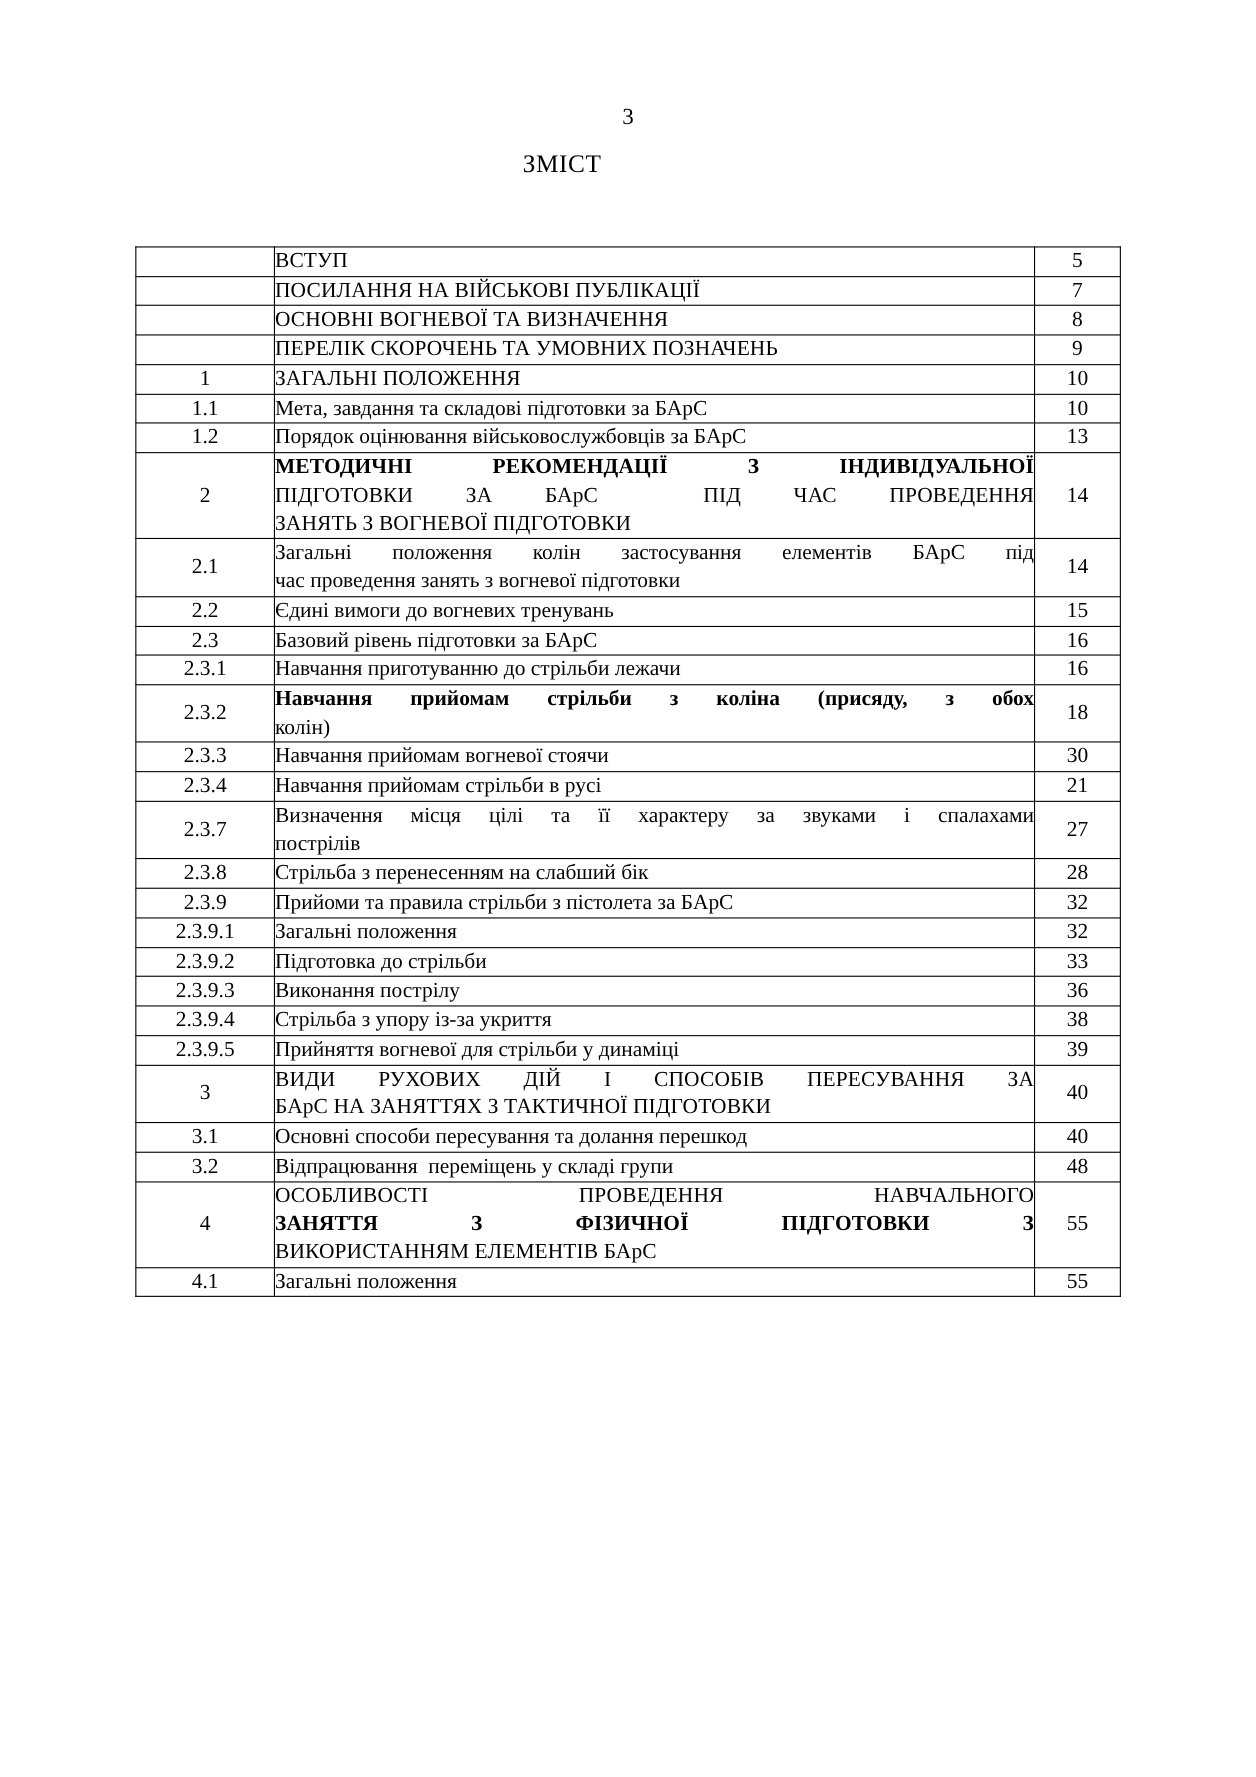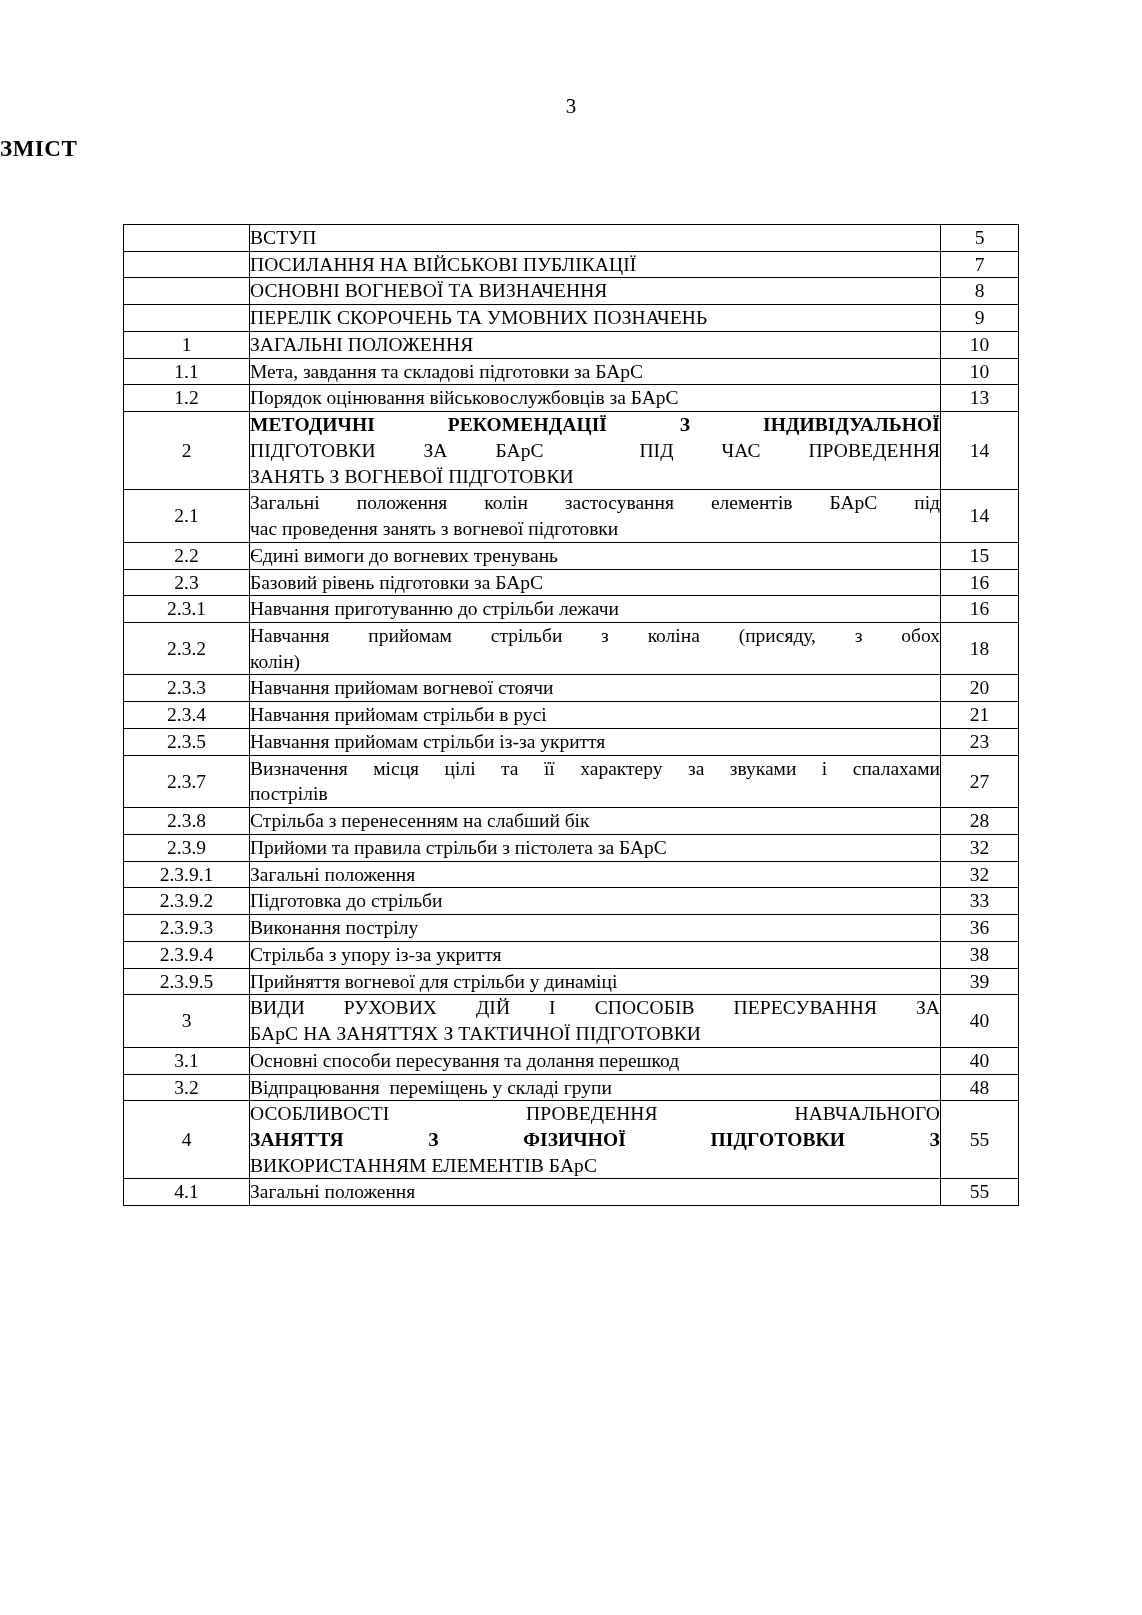--- a/index.html
+++ b/index.html
@@ -29,23 +29,23 @@
     width: 1142px;
     text-align: center;
     font-size: 21px;
     line-height: 1;
   }
   .doc-title {
     position: absolute;
     top: 137px;
     left: 0;
     width: 1022px;
-    text-align: left;
+    text-align: center;
     font-size: 23px;
-    font-weight: bold;
+    font-weight: normal;
     letter-spacing: 0.5px;
     line-height: 1;
   }
   .toc-wrap {
     position: absolute;
     top: 224px;
     left: 123px;
     width: 895px;
   }
   table.toc {
@@ -191,45 +191,38 @@
           <tr>
             <td class="num">2.3.1</td>
             <td class="txt">
               <span class="ln last">Навчання приготуванню до стрільби лежачи</span>
             </td>
             <td class="pg">16</td>
           </tr>
           <tr>
             <td class="num">2.3.2</td>
             <td class="txt">
-              <span class="ln" style="text-align-last: justify;">Навчання прийомам стрільби з коліна (присяду, з обох</span>
+              <span class="ln" style="text-align-last: justify; font-weight: bold;">Навчання прийомам стрільби з коліна (присяду, з обох</span>
               <span class="ln last">колін)</span>
             </td>
             <td class="pg">18</td>
           </tr>
           <tr>
             <td class="num">2.3.3</td>
             <td class="txt">
               <span class="ln last">Навчання прийомам вогневої стоячи</span>
             </td>
-            <td class="pg">20</td>
+            <td class="pg">30</td>
           </tr>
           <tr>
             <td class="num">2.3.4</td>
             <td class="txt">
               <span class="ln last">Навчання прийомам стрільби в русі</span>
             </td>
             <td class="pg">21</td>
-          </tr>
-          <tr>
-            <td class="num">2.3.5</td>
-            <td class="txt">
-              <span class="ln last">Навчання прийомам стрільби із-за укриття</span>
-            </td>
-            <td class="pg">23</td>
           </tr>
           <tr>
             <td class="num">2.3.7</td>
             <td class="txt">
               <span class="ln" style="text-align-last: justify;">Визначення місця цілі та її характеру за звуками і спалахами</span>
               <span class="ln last">пострілів</span>
             </td>
             <td class="pg">27</td>
           </tr>
           <tr>

